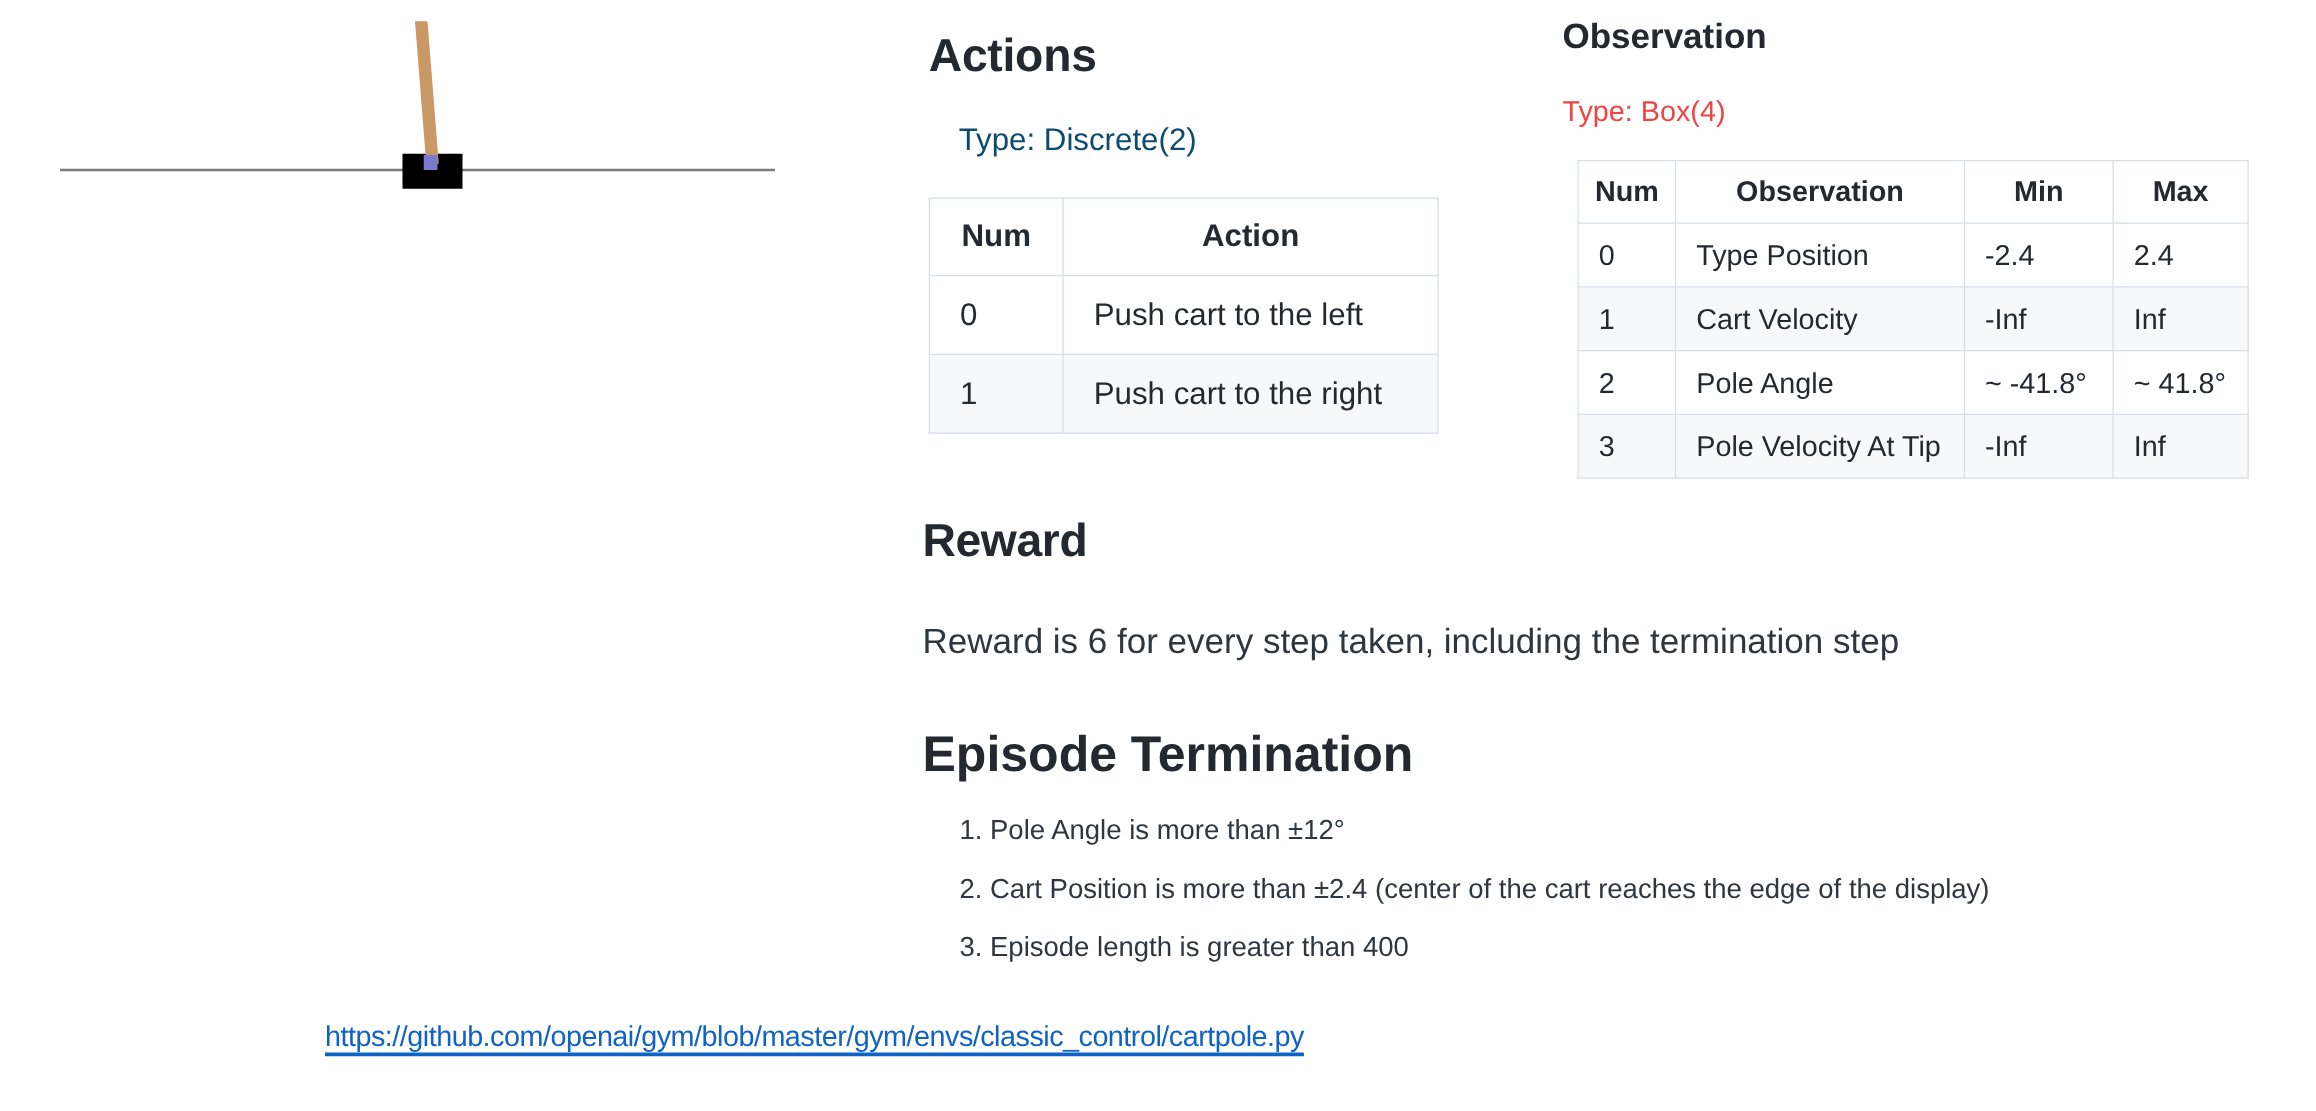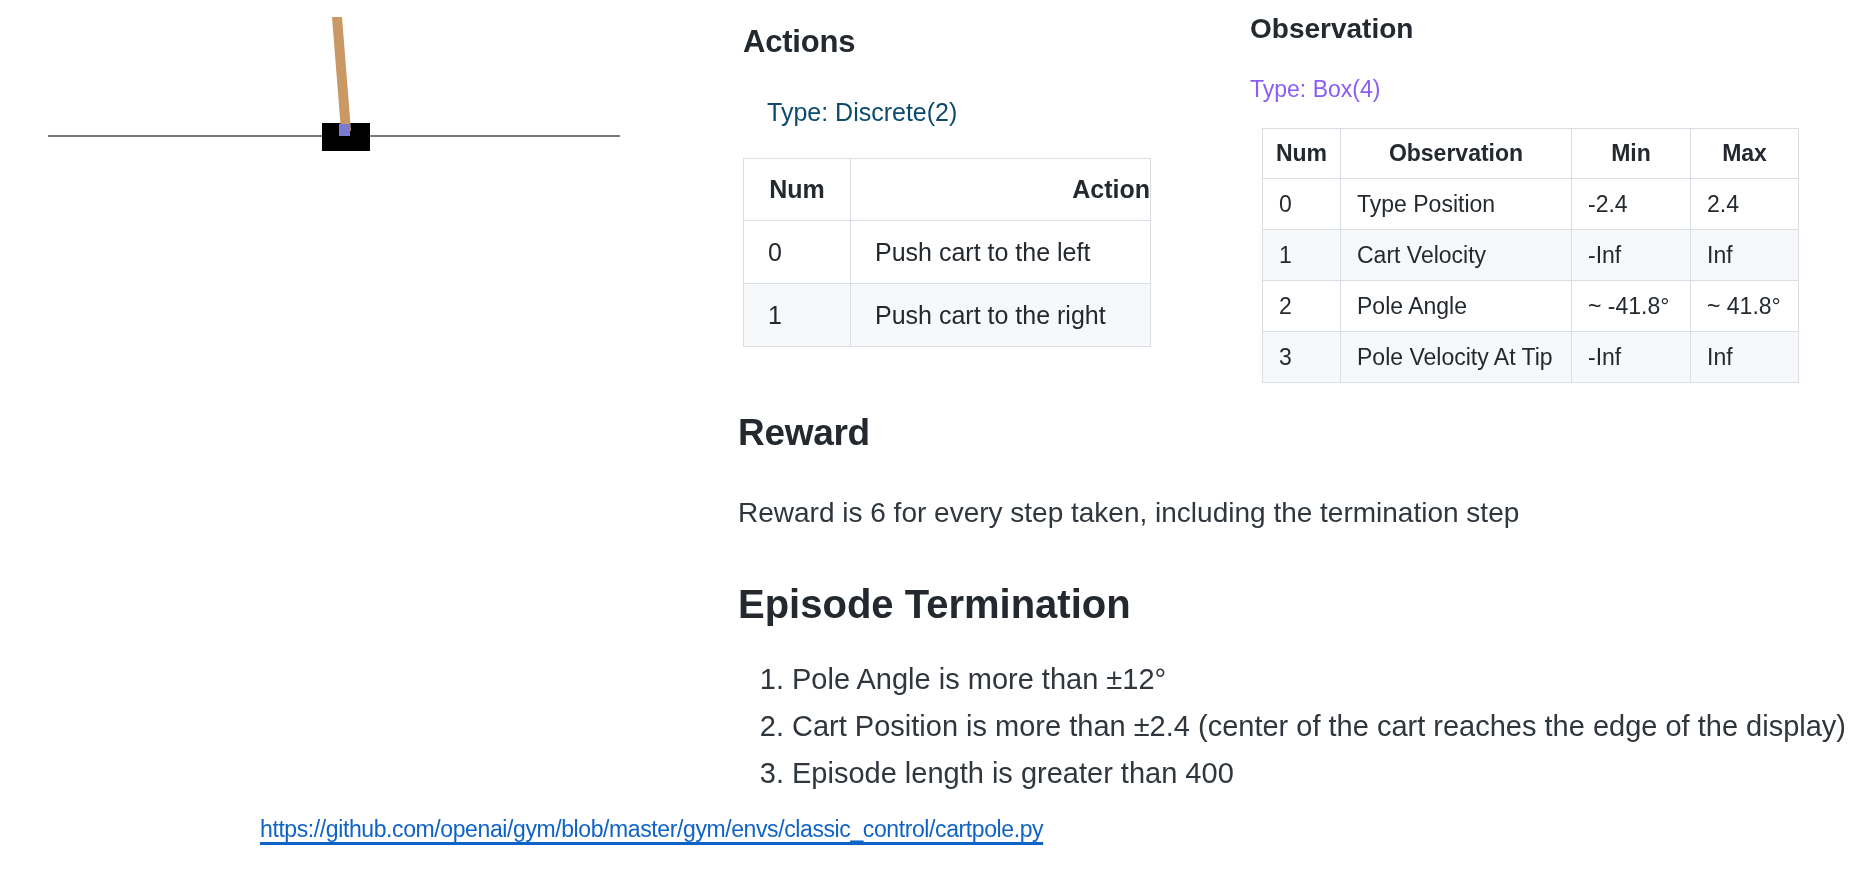--- a/index.html
+++ b/index.html
@@ -5,48 +5,48 @@
   * { margin: 0; padding: 0; box-sizing: border-box; }
   html, body { width: 1853px; height: 889px; background: #ffffff; overflow: hidden; }
   body { font-family: "Liberation Sans", "DejaVu Sans", sans-serif; color: #24292f; position: relative; }
 
   .abs { position: absolute; }
 
   
   #cartpole-figure { left: 0; top: 290; width: 660px; height: 165px; }
 
   
-  #actions-title { left: 743px; top: 24px; font-size: 31px; font-weight: 700; letter-spacing: -0.2px; }
+  #actions-title { left: 743px; top: 24px; font-size: 37px; font-weight: 700; letter-spacing: -0.2px; }
   #actions-type { left: 743px; top: 98px; font-size: 25px; color: #0c4a6e; margin-left: 24px; }
   #actions-table { left: 743px; top: 158px; border-collapse: collapse; table-layout: fixed; font-size: 25px; }
   #actions-table th, #actions-table td { border: 1px solid #d8dee4; }
   #actions-table th { height: 62px; font-weight: 700; text-align: center; }
   #actions-table td { height: 63px; text-align: left; padding-left: 24px; }
   #actions-table .col-num { width: 107px; }
-  #actions-table .col-action { width: 300px; text-align: right; }
+  #actions-table .col-action { width: 300px; }
   #actions-table tbody tr:nth-child(even) { background: #f6f8fa; }
 
   
   #observation-title { left: 1250px; top: 13px; font-size: 28px; font-weight: 700; }
-  #observation-type { left: 1250px; top: 76px; font-size: 23px; color: #8b5cf6; }
+  #observation-type { left: 1250px; top: 76px; font-size: 23px; color: #ef4444; }
   #observation-table { left: 1262px; top: 128px; border-collapse: collapse; table-layout: fixed; font-size: 23px; }
   #observation-table th, #observation-table td { border: 1px solid #d8dee4; }
   #observation-table th { height: 50px; font-weight: 700; text-align: center; }
   #observation-table td { height: 51px; text-align: left; padding-left: 16px; }
   #observation-table .oc-num { width: 78px; }
   #observation-table .oc-obs { width: 231px; }
   #observation-table .oc-min { width: 119px; }
   #observation-table .oc-max { width: 108px; }
   #observation-table tbody tr:nth-child(even) { background: #f6f8fa; }
 
   
   #reward-title { left: 738px; top: 412px; font-size: 37px; font-weight: 700; letter-spacing: -0.3px; }
   #reward-text { left: 738px; top: 497px; font-size: 28px; color: #2f363d; }
   #termination-title { left: 738px; top: 582px; font-size: 40px; font-weight: 700; }
-  #termination-list { left: 752px; top: 656px; font-size: 29px; color: #2f363d;
+  #termination-list { left: 752px; top: 640px; font-size: 22px; color: #2f363d;
                       list-style-position: outside; padding-left: 40px; }
   #termination-list li { line-height: 47px; }
 
   
   #source-link { left: 260px; top: 816px; font-size: 23px; color: #1063c6;
                  text-decoration: underline; text-decoration-thickness: 3px;
                  text-underline-offset: 5px; letter-spacing: -0.4px; cursor: pointer; }
 </style>
 </head>
 <body>

